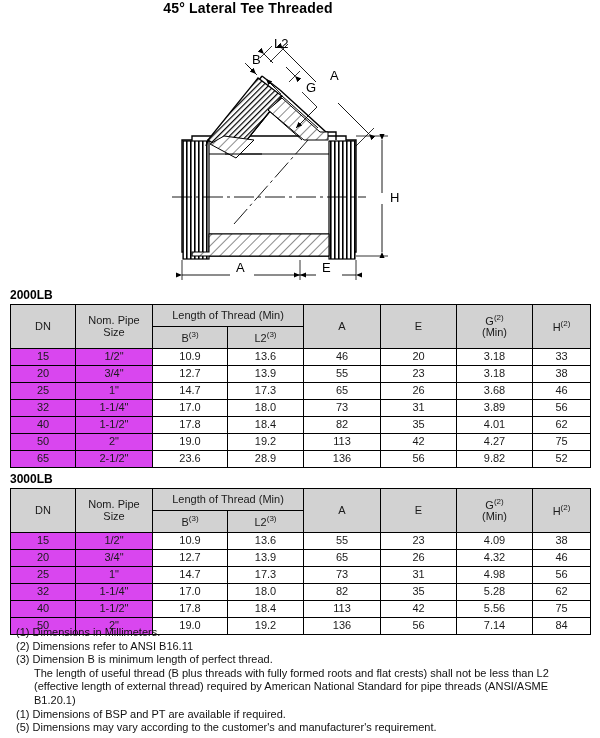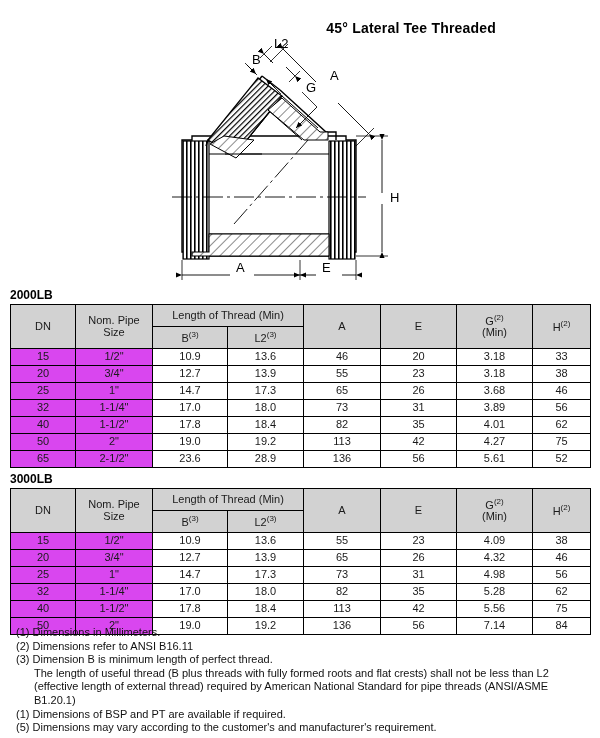--- a/index.html
+++ b/index.html
@@ -8,22 +8,22 @@
     width: 600px; height: 738px;
     background: #ffffff;
     font-family: "Liberation Sans", sans-serif;
     color: #000000;
     overflow: hidden;
   }
   .page { position: relative; width: 600px; height: 738px; }
 
   .doc-title {
     position: absolute;
-    top: 20px; left: 0; width: 496px;
-    text-align: right;
+    top: 0; left: 0; width: 496px;
+    text-align: center;
     font-size: 14px;
     font-weight: bold;
     letter-spacing: .2px;
   }
 
   .drawing-wrap {
     position: absolute;
     top: 28px; left: 150px;
     width: 310px; height: 258px;
   }
@@ -286,21 +286,21 @@
             <td>4.27</td>
             <td>75</td>
           </tr>
         <tr>
             <td class="shade">65</td>
             <td class="shade">2-1/2"</td>
             <td>23.6</td>
             <td>28.9</td>
             <td>136</td>
             <td>56</td>
-            <td>5.61</td>
+            <td>9.82</td>
             <td>52</td>
           </tr>
       </tbody>
     </table>
   </div>
 
   <div class="t3000">
     <div class="table-label">3000LB</div>
     <table class="dim-table">
       <colgroup>

